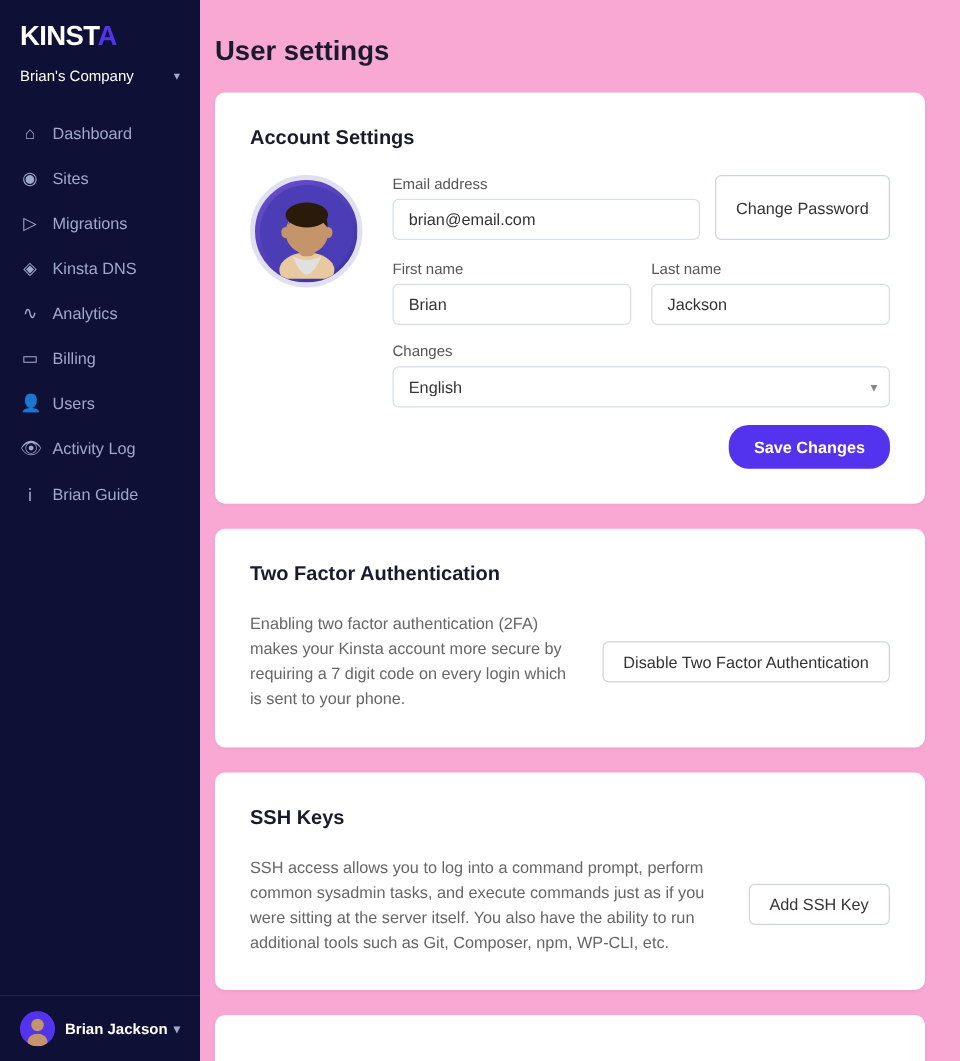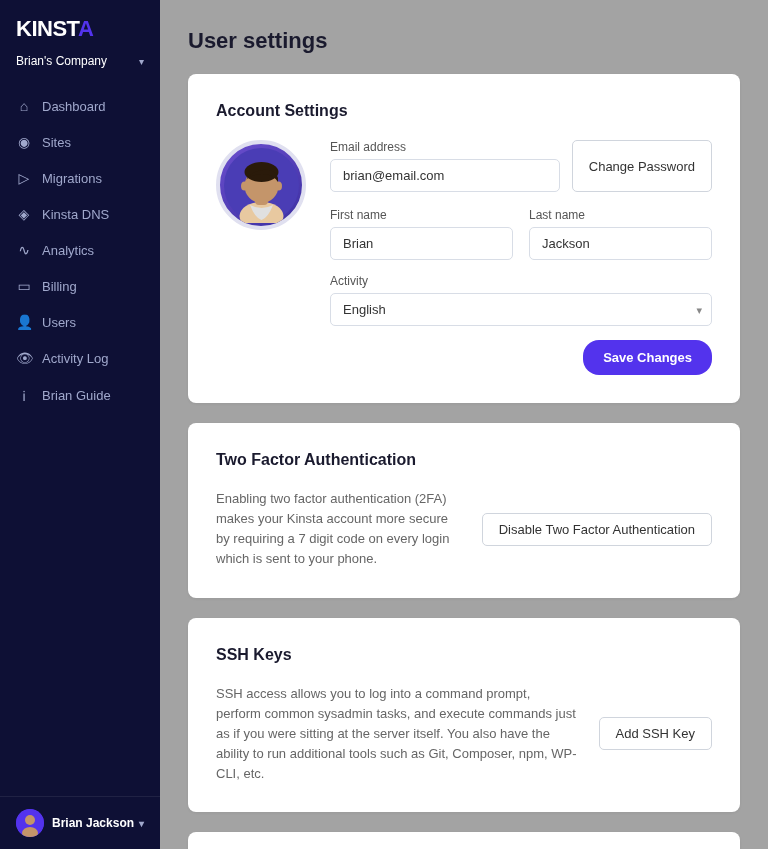--- a/index.html
+++ b/index.html
@@ -66,22 +66,22 @@
       display: flex; align-items: center; justify-content: center;
       overflow: hidden;
     }
     .footer-name { color: #fff; font-size: 12px; }
     .footer-chevron { color: #a0a8cc; font-size: 10px; }
 
     
     .main {
       flex: 1;
       overflow-y: auto;
-      background: #a3a3a3;
-      padding: 28px 28px 40px 28px;
+      background: #f9a8d4;
+      padding: 28px 28px 40px 12px;
     }
     .page-title {
       font-size: 22px;
       font-weight: 700;
       color: #1a1a2e;
       margin-bottom: 20px;
     }
 
     
     .card {
@@ -296,21 +296,21 @@
             <label class="field-label">First name</label>
             <input class="field-input" type="text" value="Brian" style="">
           </div>
           <div class="field-group">
             <label class="field-label">Last name</label>
             <input class="field-input" type="text" value="Jackson" style="">
           </div>
         </div>
 
         <div class="field-group" style="margin-bottom:14px;">
-          <label class="field-label">Activity</label>
+          <label class="field-label">Changes</label>
           <div class="select-wrapper">
             <select class="field-select">
               <option>English</option>
               <option>Spanish</option>
               <option>French</option>
               <option>German</option>
               <option>Portuguese</option>
             </select>
             <span class="select-chevron">▾</span>
           </div>

